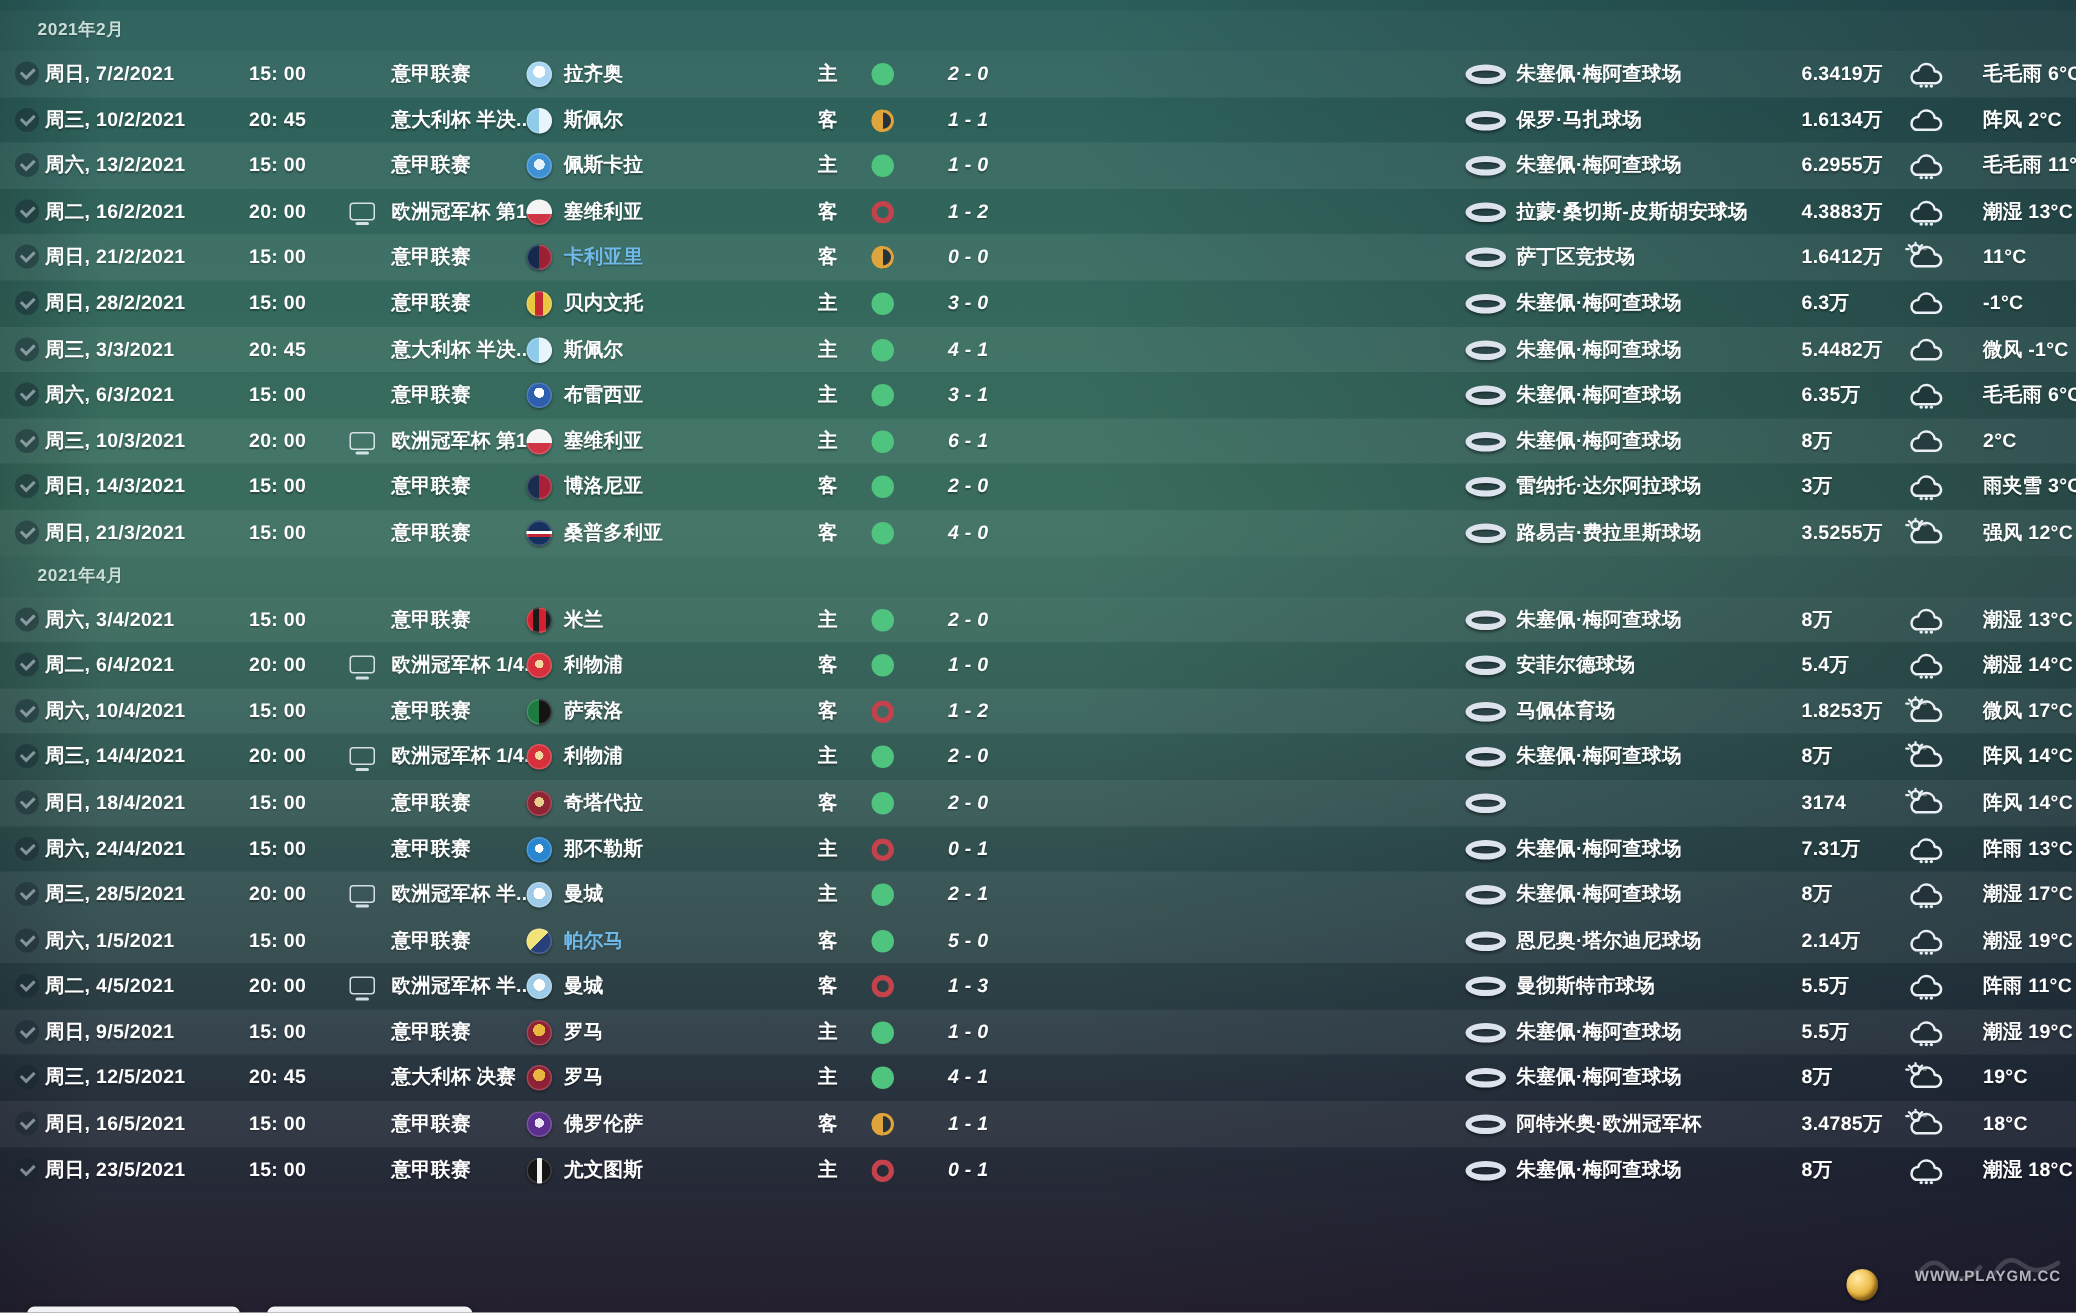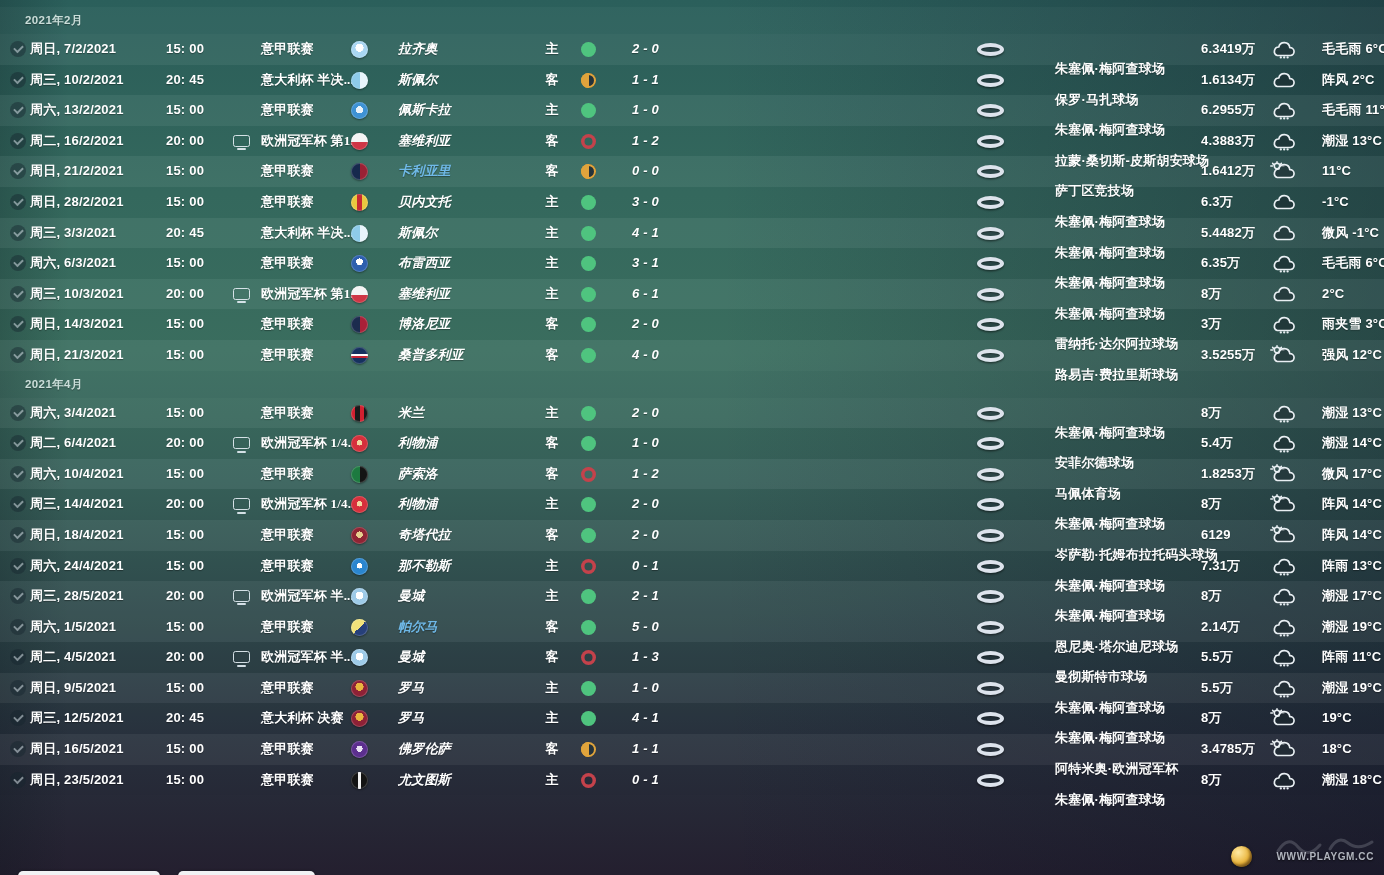--- a/index.html
+++ b/index.html
@@ -29,53 +29,53 @@
     background:rgba(22,38,46,.45);}
   .chk::after{content:'';position:absolute;left:3.5px;top:4px;width:7px;height:4px;
     border-left:2px solid rgba(230,240,245,.5);border-bottom:2px solid rgba(230,240,245,.5);
     transform:rotate(-45deg);}
   .date{left:30px;}
   .time{left:166px;}
   .tv{position:absolute;left:233px;top:9px;width:15px;height:10px;
     border:1.7px solid rgba(226,236,242,.92);border-radius:2.5px;}
   .tv::after{content:'';position:absolute;left:3px;right:3px;bottom:-4.4px;height:2px;
     background:rgba(226,236,242,.92);border-radius:1px;}
-  .comp{left:261px;font-family:Liberation Serif, serif;}
+  .comp{left:261px;}
   .badge{position:absolute;left:351px;top:7px;width:17px;height:17px;border-radius:50%;
     box-shadow:0 1px 2px rgba(0,0,0,.4), inset 0 0 0 1px rgba(255,255,255,.18);}
-  .team{left:398px;font-style:italic;}
+  .team{left:376px;}
   .team.link{color:var(--team_link);}
   .venue{left:540px;width:24px;text-align:center;}
   .res{position:absolute;left:581px;top:8px;width:15px;height:15px;border-radius:50%;}
   .res[data-r="win"]{background:var(--win);}
   .res[data-r="draw"]{background:linear-gradient(90deg,var(--draw) 0 52%, #25333b 52%);
     box-shadow:inset 0 0 0 2px var(--draw);}
   .res[data-r="loss"]{background:transparent;box-shadow:inset 0 0 0 3.5px var(--loss);}
   .score{left:632px;font-style:italic;}
   .sico{position:absolute;left:977px;top:9px;width:19px;height:5px;border-radius:50%;
     border:4px solid #dde3ec;
     box-shadow:0 1.5px 2px rgba(0,0,0,.45), inset 0 1px 1px rgba(0,0,0,.35);
     background:rgba(30,42,50,.5);}
-  .stadium{left:1055px;margin-top:20px;}
+  .stadium{left:1011px;}
   .att{left:1201px;}
   .wsvg{position:absolute;left:1270px;top:5px;width:28px;height:20px;}
   .wsvg .cloud{fill:rgba(26,38,44,.55);stroke:#e9eff3;stroke-width:1.7;stroke-linejoin:round;}
   .wsvg .sun{display:none;}
   .wsvg .drops{display:none;}
   .wsvg[data-w="suncloud"] .sun{display:block;}
   .wsvg[data-w="rain"] .drops{display:block;}
   .wsvg .sun circle{fill:none;stroke:#e9eff3;stroke-width:1.5;}
   .wsvg .sun path{stroke:#e9eff3;stroke-width:1.5;stroke-linecap:round;fill:none;}
   .wsvg .drops circle{fill:#e9eff3;}
   .wtext{left:1303px;margin-left:19px;}
   .pill{position:absolute;bottom:-6px;height:10px;border-radius:5px;background:#f1f2f4;
     box-shadow:0 0 3px rgba(0,0,0,.4);}
   .pill.p1{left:18px;width:142px;}
   .pill.p2{left:178px;width:137px;}
-  .wm{position:absolute;right:10px;bottom:8px;display:flex;align-items:center;z-index:5;gap:20px;}
+  .wm{position:absolute;right:10px;bottom:8px;display:flex;z-index:5;gap:20px;}
   .wm-ball{width:21px;height:21px;border-radius:50%;margin-right:5px;
     background:radial-gradient(circle at 35% 30%, #ffeaa4, #eab53d 55%, #96691c 100%);
     box-shadow:0 1px 3px rgba(0,0,0,.5), inset -2px -2px 3px rgba(60,35,5,.55);}
   .wm-url{font-size:10px;letter-spacing:.6px;color:rgba(198,203,212,.88);
     text-shadow:0 1px 2px rgba(0,0,0,.6);}
   .wm-scribble{position:absolute;right:4px;bottom:14px;opacity:.18;pointer-events:none;}
   .wm-scribble path{stroke:#e8ecf4;stroke-width:3;fill:none;stroke-linecap:round;}
 </style>
 </head>
 <body>
@@ -532,22 +532,21 @@
     <span class="cell date">周日, 18/4/2021</span>
     <span class="cell time">15: 00</span>
 
     <span class="cell comp">意甲联赛</span>
     <span class="badge" style="background:radial-gradient(circle at 50% 45%,#e7cf8e 0 25%,#8f2434 26%)"></span>
     <span class="cell team">奇塔代拉</span>
     <span class="cell venue">客</span>
     <span class="res" data-r="win"></span>
     <span class="cell score">2 - 0</span>
     <span class="sico"></span>
-    <span class="cell stadium">岑萨勒·托姆布拉托码头球场</span>
-    <span class="cell att">6129</span>
+    <span class="cell att">3174</span>
     <svg class="wsvg" viewBox="0 0 28 20" data-w="suncloud">
       <g class="sun">
         <circle cx="7" cy="5" r="2.7"></circle>
         <path d="M7 .8v1.7M2.6 2.4l1.2 1.2M11.4 2.4l-1.2 1.2M.8 5h1.7M12.2 5h1.7"></path>
       </g>
       <path class="cloud" d="M7.2 16.5A4.4 4.4 0 0 1 8.8 8A5.6 5.6 0 0 1 19.8 8.6A3.7 3.7 0 0 1 20.4 16.5Z"></path>
       <g class="drops">
         <circle cx="10.8" cy="18.4" r="1.15"></circle>
         <circle cx="14.2" cy="18.4" r="1.15"></circle>
         <circle cx="17.6" cy="18.4" r="1.15"></circle>

